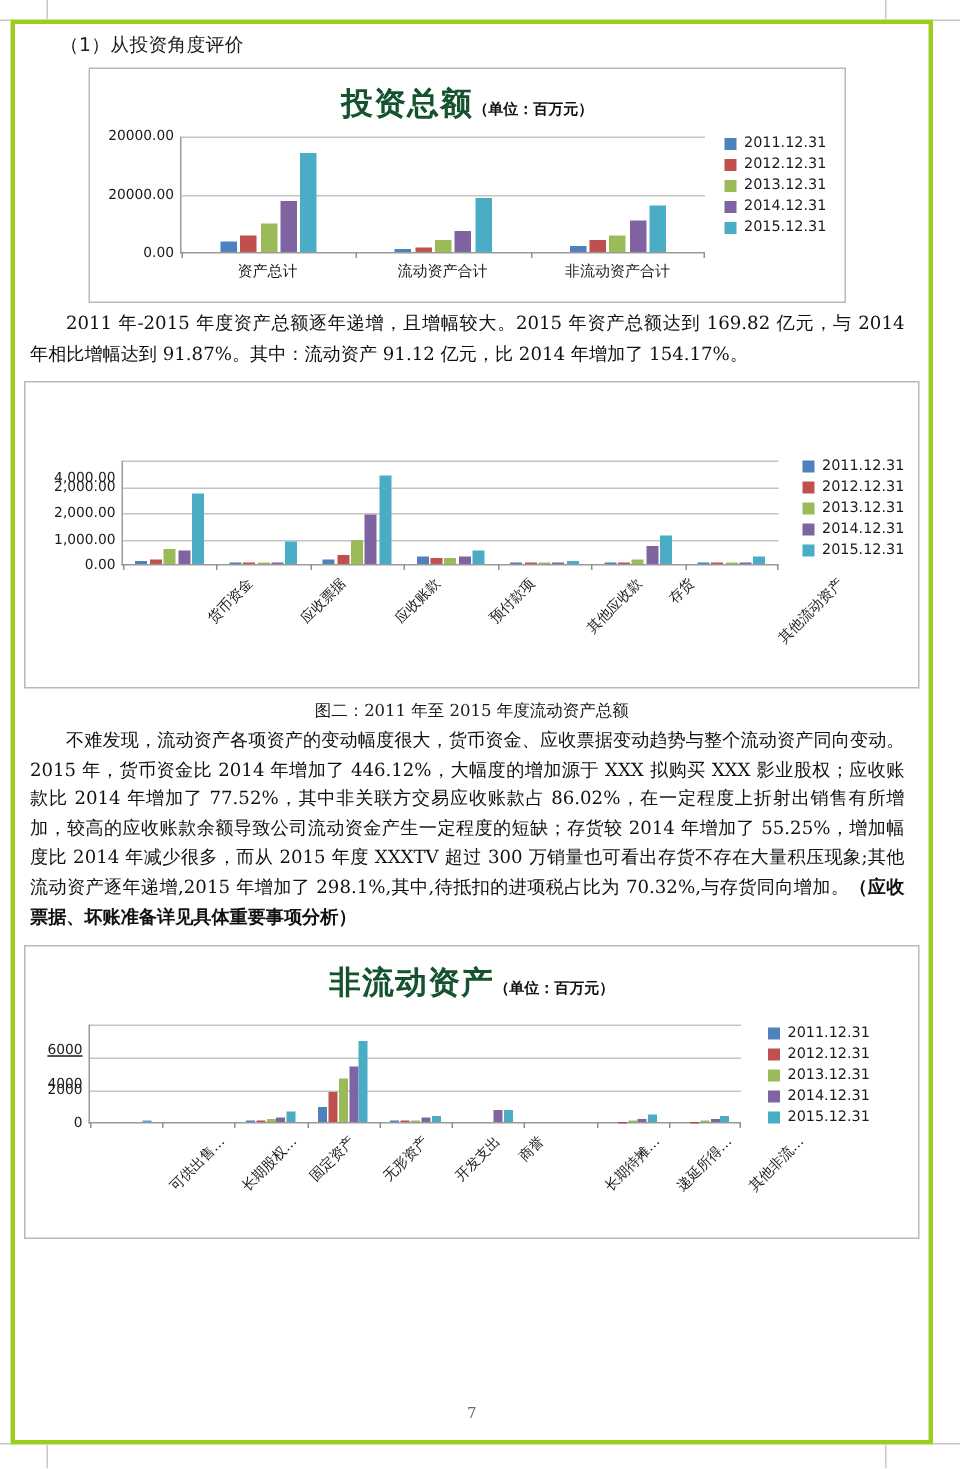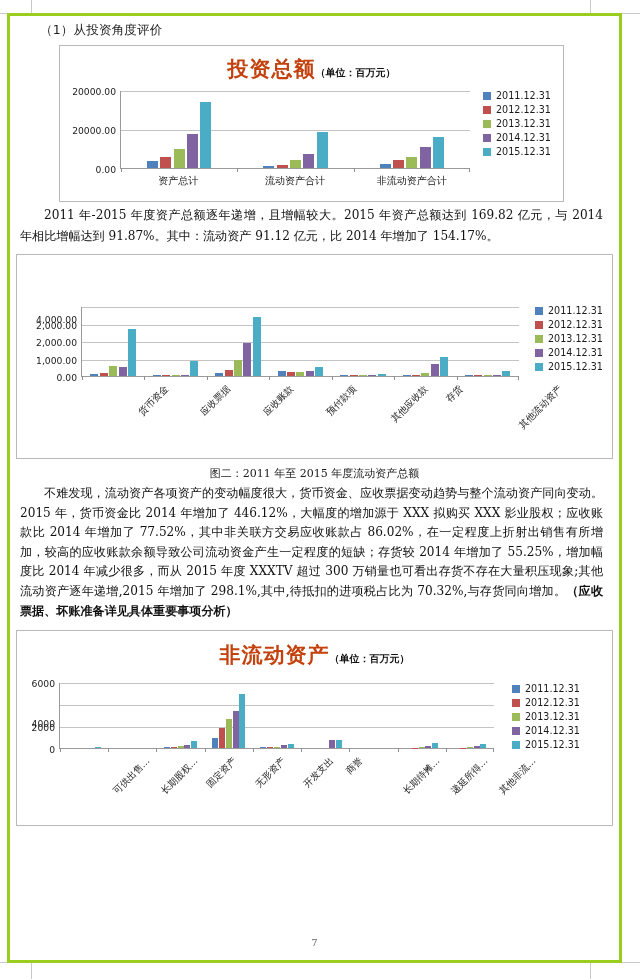--- a/index.html
+++ b/index.html
@@ -44,21 +44,21 @@
 
   
   .chart-box{
     border:1px solid #b9b9b9;background:#ffffff;
     box-sizing:border-box;position:relative;
   }
   .chart-title{
     text-align:center;white-space:nowrap;
     font-family:"DejaVu Serif","Liberation Serif",serif;
   }
-  .chart-title .t-main{font-size:21px;font-weight:bold;color:#c2410c;letter-spacing:1px;text-align:right;}
+  .chart-title .t-main{font-size:21px;font-weight:bold;color:#14532d;letter-spacing:1px;text-align:right;}
   .chart-title .t-unit{font-size:10px;font-weight:bold;color:#111;}
 
   .plot-wrap{position:relative;}
   .yaxis{
     position:absolute;left:0;top:0;bottom:0;width:60px;
     font-size:9.2px;color:#1a1a1a;
     font-family:"DejaVu Sans","Liberation Sans",sans-serif;
   }
   .ytick{position:absolute;right:4px;transform:translateY(-50%);white-space:nowrap;}
   .plot{
@@ -296,21 +296,21 @@
 
   <div class="chart-box" id="chart3-box" style="margin-top:9px;margin-left:0;width:597px;height:196px;">
     <div class="chart-title" style="padding-top:10px;">
       <span class="t-main">非流动资产</span><span class="t-unit">（单位：百万元）</span>
     </div>
     <div class="plot-wrap" id="chart3-plot-wrap" style="position:absolute;left:0;top:52px;width:485px;height:66px;">
       <div class="yaxis" id="chart3-yaxis" style="width:42px;">
           <div class="ytick" style="top: 66px;">0</div>
           <div class="ytick" style="top: 44px;">2000</div>
           <div class="ytick" style="top: 40px;">4000</div>
-          <div class="ytick" style="top: 0px;">6000</div>
+          <div class="ytick" style="top: 17px; text-decoration: underline;">6000</div>
         </div>
       <div class="plot" id="chart3-plot" style="left:42px;right:8px;">
           <div class="gridline" style="top: 44px;"></div>
           <div class="gridline" style="top: 22px;"></div>
           <div class="gridline" style="top: 0px;"></div>
           <div class="groups">
             <div class="group">
               <div class="tickmark"></div>
               <div class="bar" style="height: 0px; background: rgb(79, 129, 189); width: 6px; margin: 0px 0.4px;"></div>
               <div class="bar" style="height: 0px; background: rgb(192, 80, 77); width: 6px; margin: 0px 0.4px;"></div>

